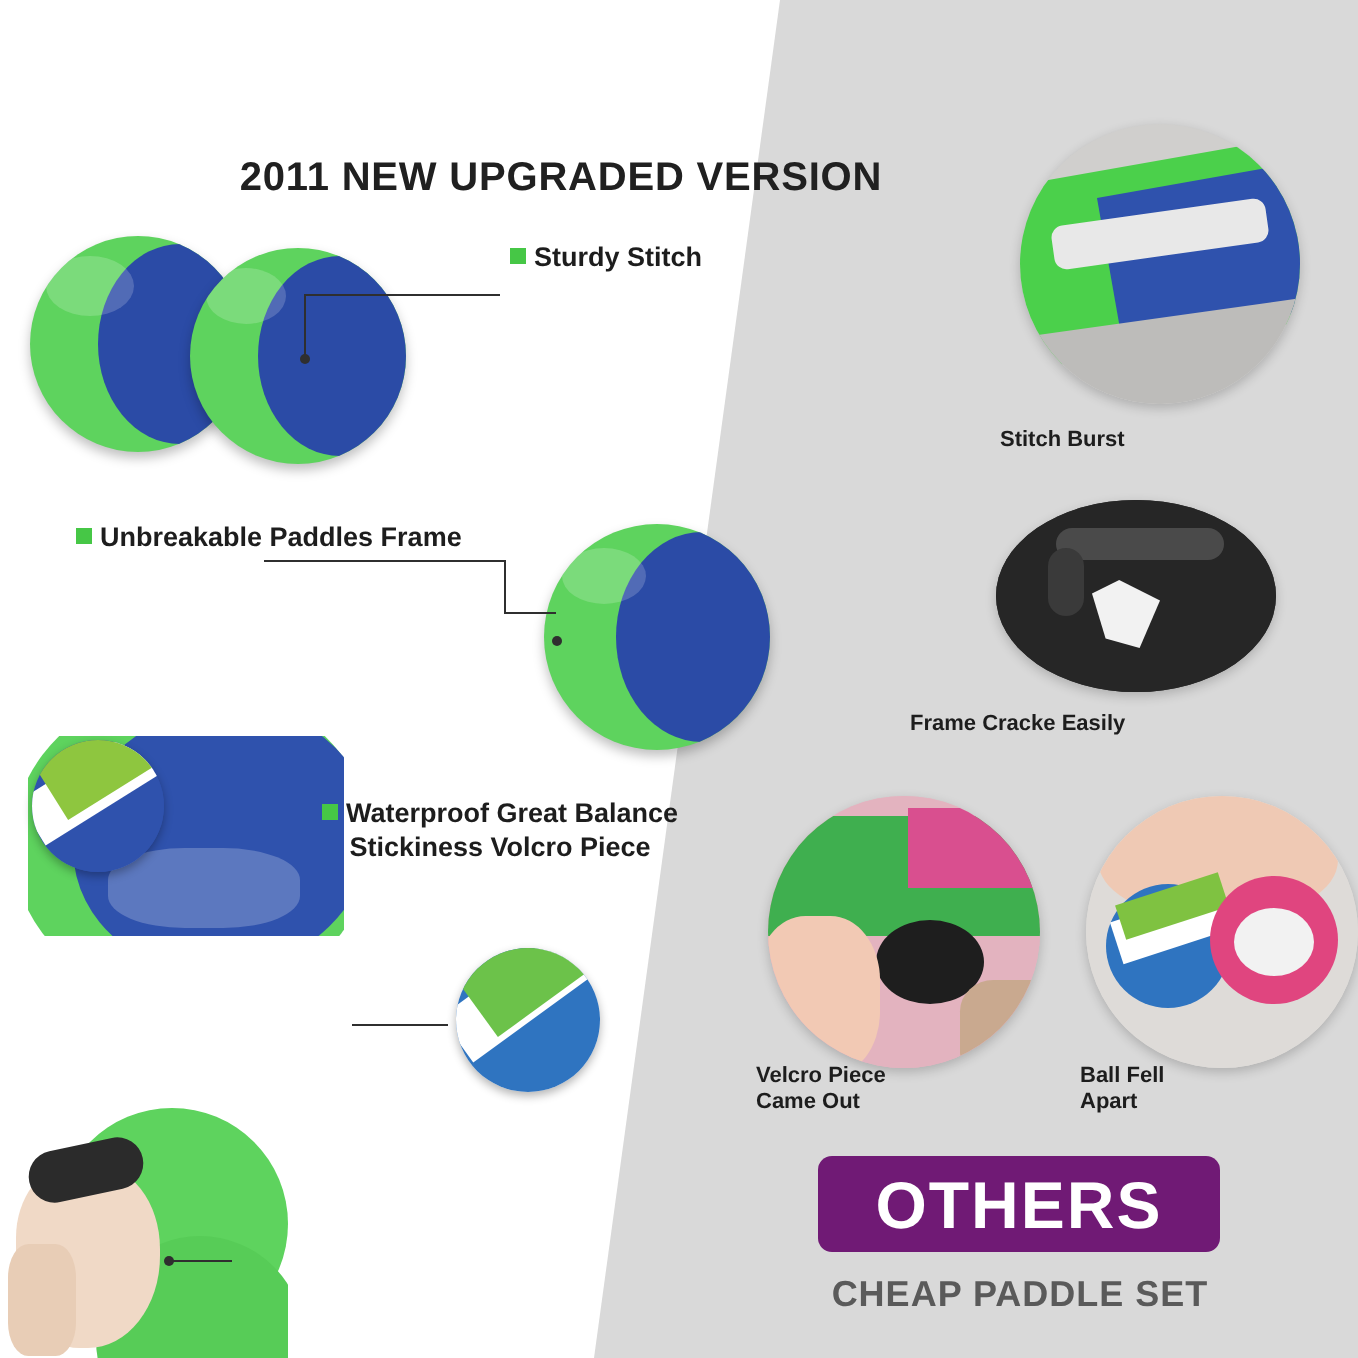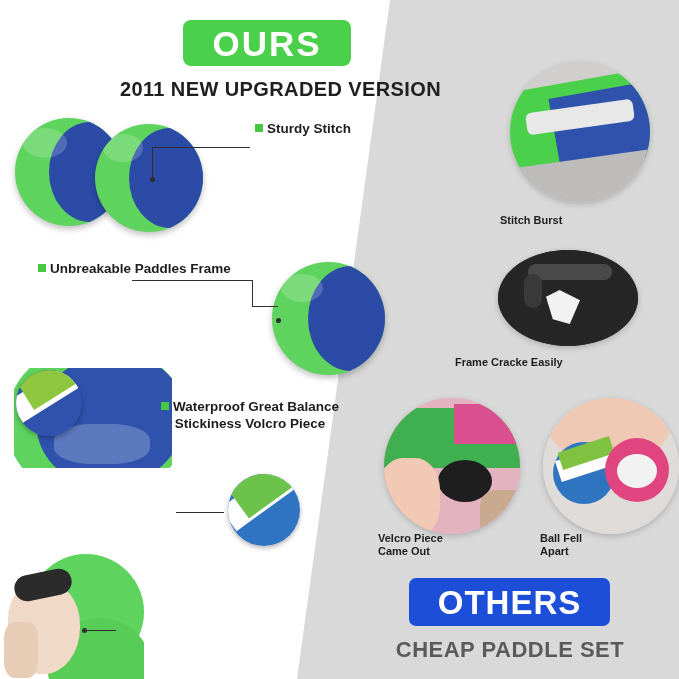--- a/index.html
+++ b/index.html
@@ -62,41 +62,41 @@
     letter-spacing: 0.4px;
   }
 
   
   .others-badge {
     position: absolute;
     left: 409px;
     top: 578px;
     width: 201px;
     height: 48px;
-    background: #1d4ed8;
+    background: #701a75;
     border-radius: 7px;
     display: flex;
     align-items: center;
     justify-content: center;
   }
   .others-badge span {
     color: #ffffff;
     font-size: 33px;
     font-weight: bold;
     letter-spacing: 1px;
     line-height: 1;
   }
   .others-sub {
     position: absolute;
     left: 390px;
     top: 637px;
     width: 240px;
     text-align: center;
     color: #5a5a5a;
-    font-size: 22px;
+    font-size: 18px;
     font-weight: bold;
     letter-spacing: 0.5px;
   }
 
   
   .callout {
     position: absolute;
     color: #1d1d1d;
     font-size: 13.5px;
     font-weight: bold;
@@ -171,23 +171,20 @@
     line-height: 1.2;
   }
 </style>
 </head>
 <body>
 
 <div id="root">
 
   <div class="right-panel"></div>
 
-  <div class="ours-badge">
-    <span>OURS</span>
-  </div>
   <div class="ours-sub">2011 NEW UPGRADED VERSION</div>
 
   <div class="paddle" style="left:15px; top:118px; width:108px; height:108px;">
     <div class="velcro-blue" style="left:34px; top:4px; width:82px; height:100px; border-radius:50% 50% 50% 50%/50% 50% 50% 50%;"></div>
     <div class="sheen" style="left:8px; top:10px; width:44px; height:30px;"></div>
   </div>
   <div class="paddle" style="left:95px; top:124px; width:108px; height:108px;">
     <div class="velcro-blue" style="left:34px; top:4px; width:82px; height:100px;"></div>
     <div class="sheen" style="left:8px; top:10px; width:40px; height:28px;"></div>
   </div>

